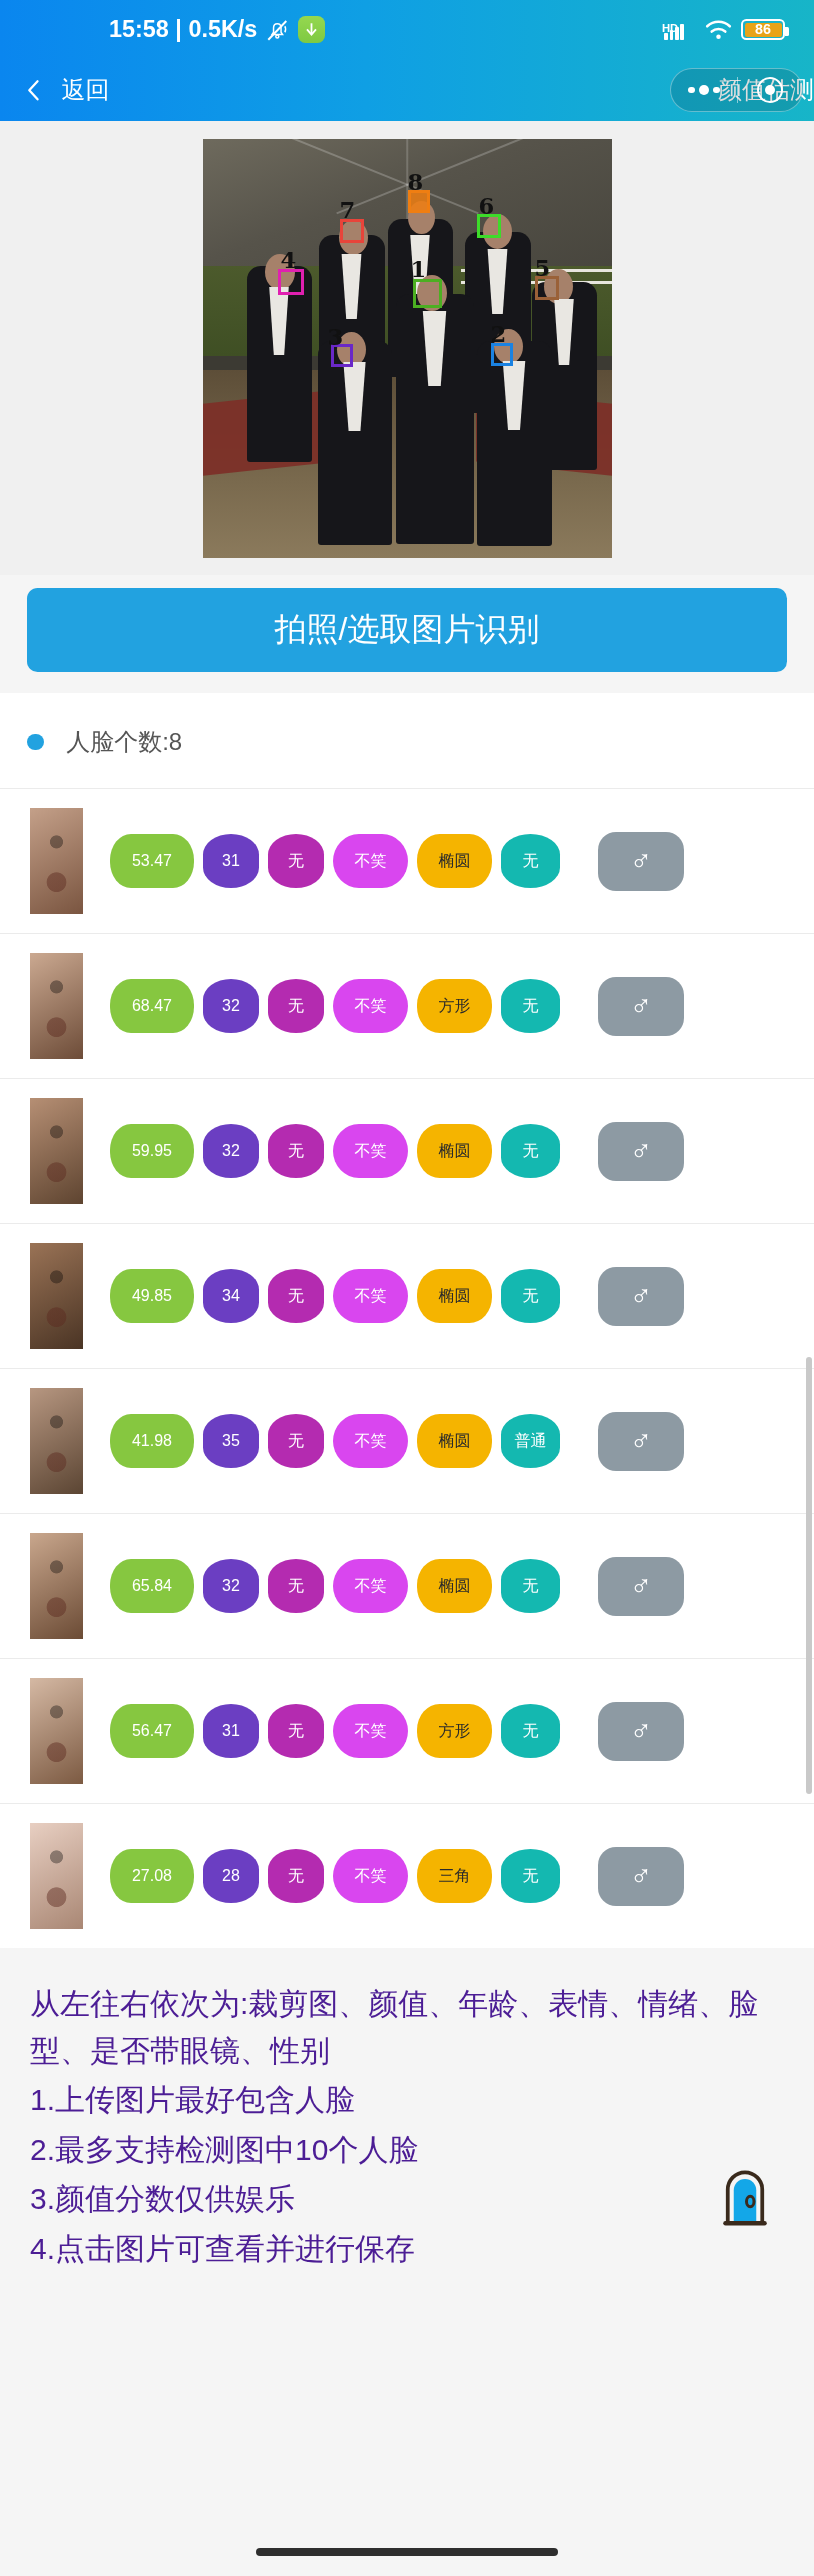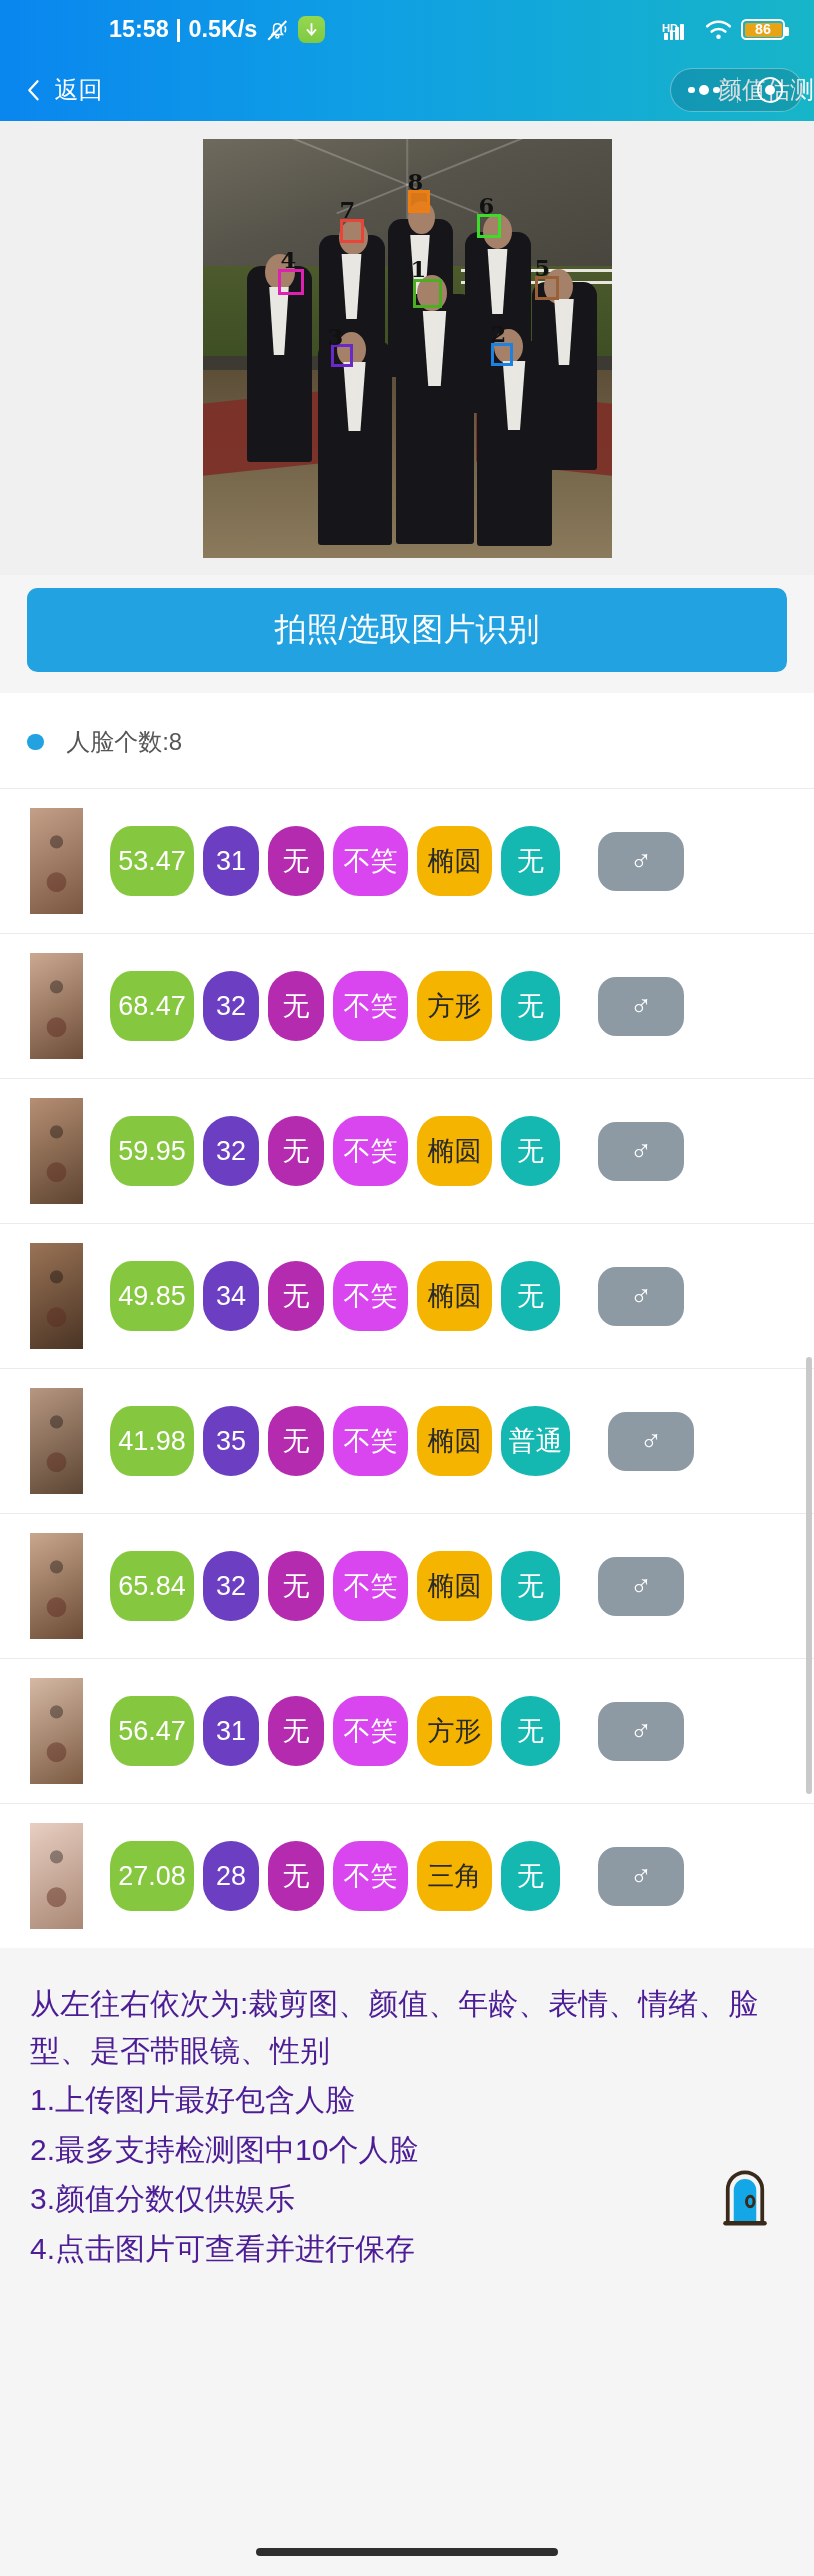--- a/index.html
+++ b/index.html
@@ -60,21 +60,21 @@
     background:#fff;border-radius:0 1.5px 1.5px 0;
   }
 
   
   .navbar{
     position:relative;height:62px;
     background:linear-gradient(90deg,#0a86ef 0%,#0f9fe4 45%,#17b5c8 100%);
     display:flex;align-items:center;
   }
   .nav-back{
-    display:flex;align-items:center;gap:14px;margin-left:27px;cursor:pointer;
+    display:flex;align-items:center;gap:21px;margin-left:27px;cursor:pointer;
   }
   .chev{ width:13.6px;height:22.6px; }
   .nav-back-label{ color:#fff;font-size:24px; }
   .nav-title{
     position:absolute;left:0;right:0;text-align:right;
     color:#fff;font-size:24px;pointer-events:none;
   }
   .capsule{
     position:absolute;right:10.6px;top:9px;
     width:133px;height:44px;border-radius:22px;
@@ -180,21 +180,21 @@
   }
   .thumb{
     width:53px;height:106px;flex:0 0 53px;overflow:hidden;position:relative;
     background:#b4907c;
   }
   .thumb .tf{ position:absolute;inset:0; }
   .pills{ display:flex;align-items:center;margin-left:27px;gap:9px; }
   .pill{
     border-radius:50%/38%;
     display:flex;align-items:center;justify-content:center;
-    color:#fff;font-size:27px;height:70px;padding:0 7.5px;line-height:1;
+    color:#fff;font-size:16px;height:54px;padding:0 7.5px;line-height:1;
     white-space:nowrap;
   }
   .p-score{ background:#86c740;min-width:84px;border-radius:21px/26px; }
   .p-age  { background:#6b3ec2;min-width:56px; }
   .p-expr { background:#b42bb0;min-width:56px; }
   .p-smile{ background:#d946ef;min-width:75px;border-radius:26px/27px; }
   .p-shape{ background:#f5b400;min-width:75px;color:#2a2a2a;border-radius:22.6px/26px; }
   .p-glass{ background:#14b8b0;min-width:59px; }
   .p-gender{
     background:#8d9aa3;width:86px;height:59px;border-radius:18px;

